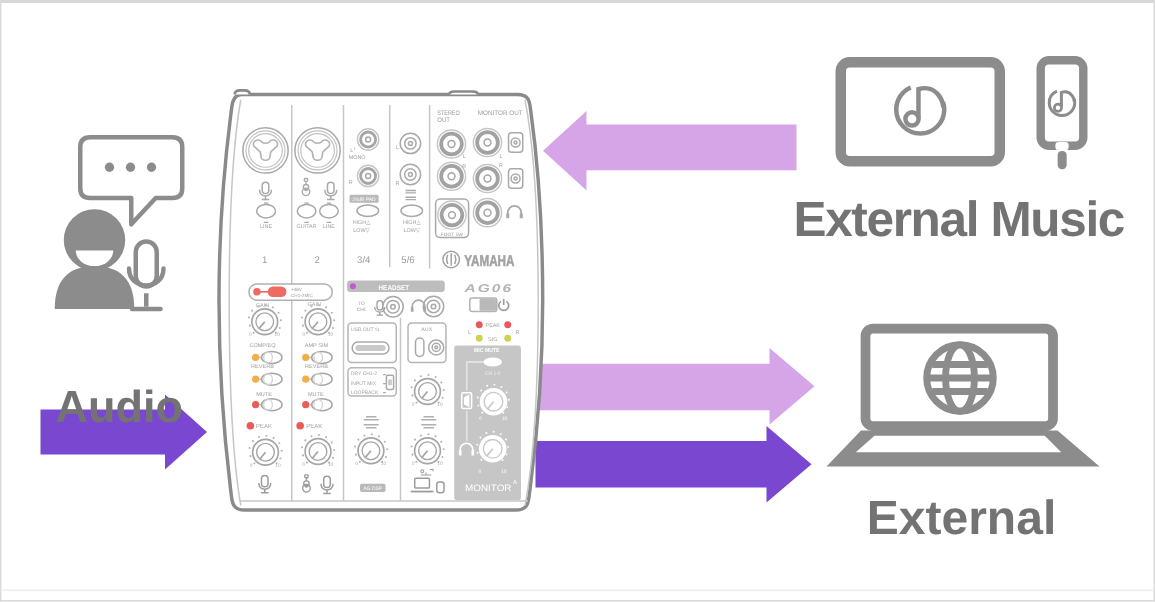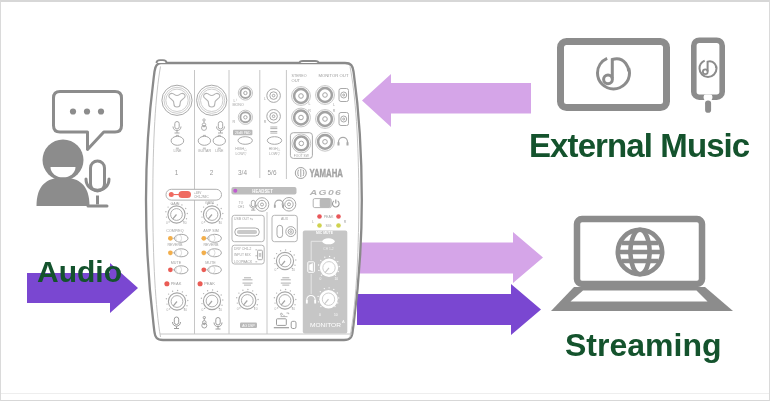--- a/index.html
+++ b/index.html
@@ -1,21 +1,21 @@
 <!DOCTYPE html>
 <html><head>
 <meta charset="utf-8">
 <style>
   html,body{margin:0;padding:0;}
   body{width:770px;height:401px;position:relative;background:#ffffff;
        font-family:"Liberation Sans", sans-serif;overflow:hidden;}
   .frame{position:absolute;left:0;top:0;width:768px;height:398px;
          border-top:2px solid #d7d7d7;border-left:1px solid #dadada;
          border-right:1px solid #dadada;border-bottom:2px solid #d7d7d7;}
-  .lbl{position:absolute;color:#14532d;font-weight:bold;font-size:30px;line-height:1;}
+  .lbl{position:absolute;color:#737373;font-weight:bold;font-size:30px;line-height:1;}
   svg{position:absolute;}
 </style>
 </head>
 <body>
 <div class="frame"></div>
 <div style="position:absolute;left:1px;top:393px;width:768px;height:1px;background:#eeeeee;"></div>
 
 <svg width="770" height="401" viewBox="0 0 770 401" style="left:0;top:0;">
 
   <polygon points="27,273 110,273 110,263 138,288 110,313 110,303 27,303" fill="#7a47d1"></polygon>
@@ -65,21 +65,21 @@
   <polygon points="574,287 705,287 733,311 551,311" fill="#8c8c8c"></polygon>
   <polygon points="583,290.5 696.5,290.5 707.5,301.5 570.5,301.5" fill="#ffffff"></polygon>
   <g stroke="#8c8c8c" fill="none" stroke-width="4.6">
     <circle cx="640" cy="252" r="22.2"></circle>
     <ellipse cx="640" cy="252" rx="9.6" ry="22.2"></ellipse>
     <line x1="618" y1="252" x2="662" y2="252"></line>
     <line x1="621.5" y1="243" x2="658.5" y2="243"></line>
     <line x1="621.5" y1="261" x2="658.5" y2="261"></line>
   </g>
 </svg>
-<div class="lbl" style="left:565px;top:329px;width:152px;text-align:center;font-size:32px;">Streaming</div>
+<div class="lbl" style="left:565px;top:329px;width:152px;text-align:center;font-size:32px;">External</div>
 
 <svg id="mixer" width="224" height="290" viewBox="144 57 224 290" style="left:144px;top:57px;">
 
   <path d="M 161 63
            L 345 63
            C 351 63 352.8 65.8 353.5 71.5
            C 355.5 86 361.8 128 361.8 200
            C 361.8 270 354.5 316 352.7 331
            C 352 337.5 350 340 344 340
            L 163 340

